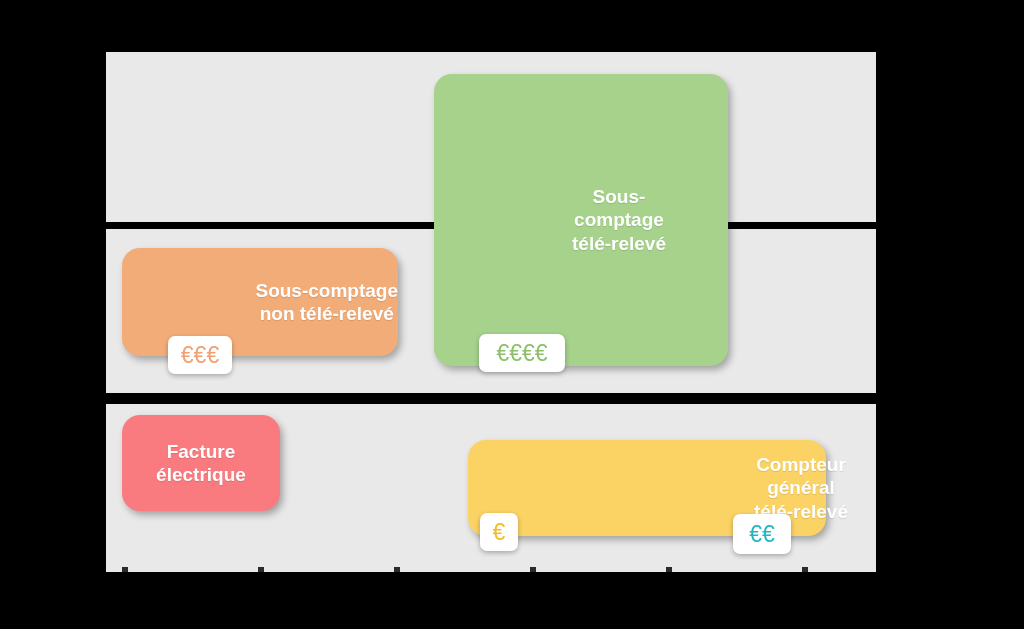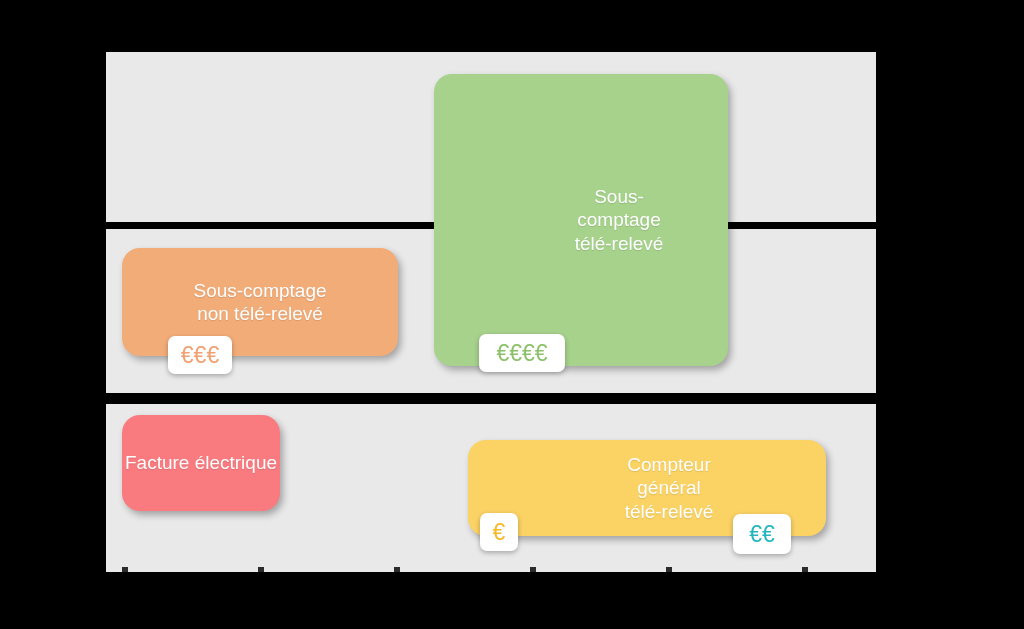--- a/index.html
+++ b/index.html
@@ -35,25 +35,25 @@
   }
 
   
   .card {
     position: absolute;
     border-radius: 18px;
     box-shadow: 3px 4px 7px rgba(0,0,0,0.30);
     box-sizing: border-box;
     display: flex;
     align-items: center;
-    justify-content: center;
+    justify-content: flex-end;
   }
   .card .label {
     color: #ffffff;
-    font-weight: normal;
+    font-weight: bold;
     text-align: center;
     line-height: 1.22;
     text-shadow: 0 1px 1px rgba(0,0,0,0.12);
     white-space: pre-line;
   }
 
   
   #card-orange {
     left: 122px; top: 248px; width: 276px; height: 108px;
     background: #f2ac78;

